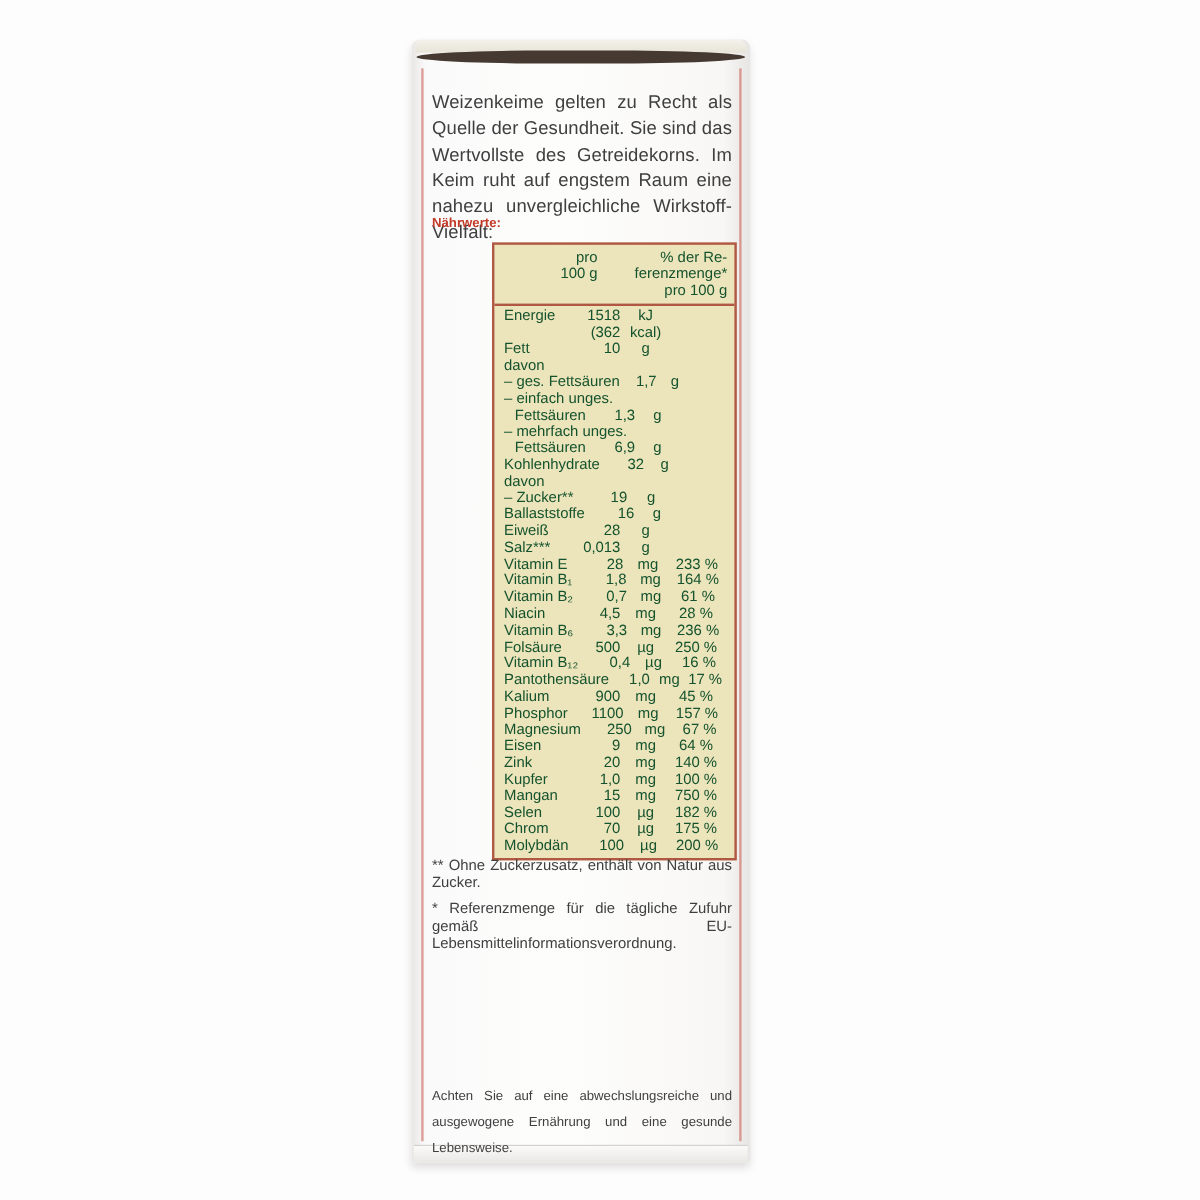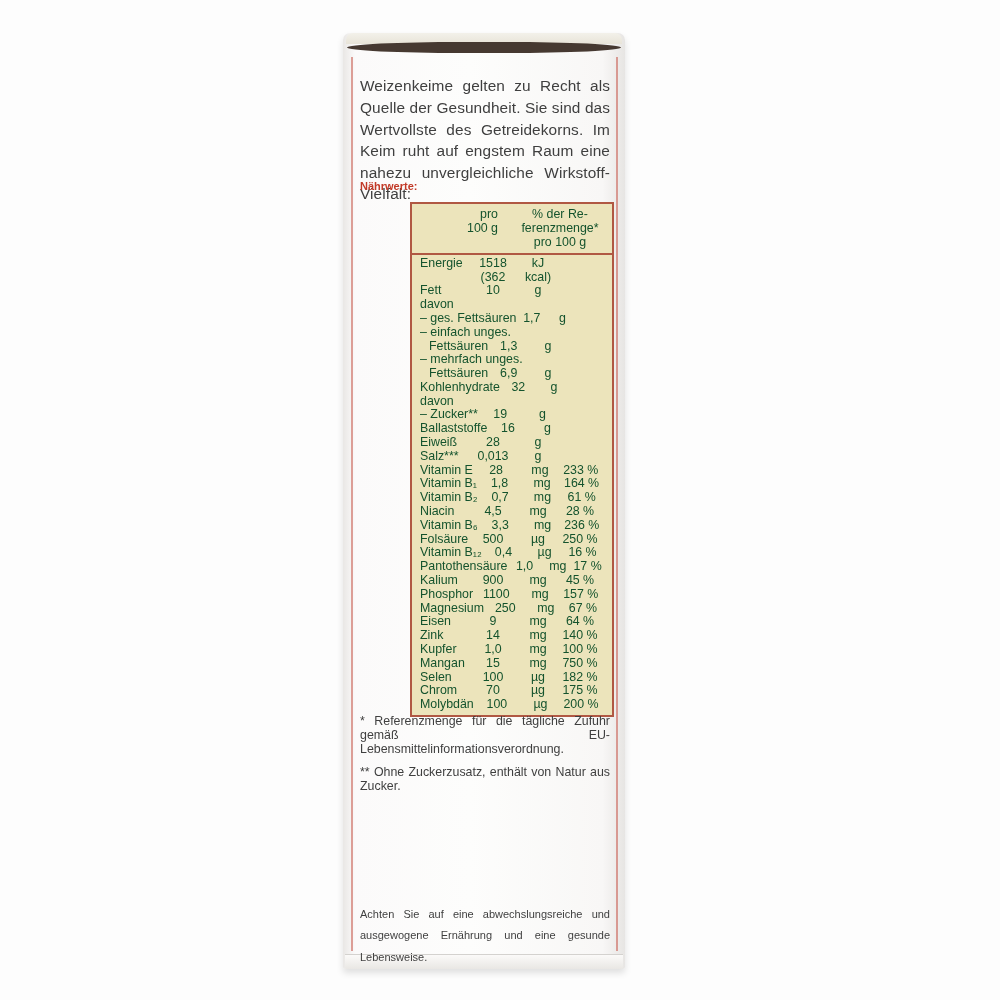--- a/index.html
+++ b/index.html
@@ -53,26 +53,26 @@
     position:absolute;top:169px;left:2px;width:204px;box-sizing:border-box;
     background:#ece4bb;border:2px solid #b05843;
     font-size:12.4px;color:#14532d;margin-left:48px;
   }
   .nutr-header{
     display:flex;justify-content:flex-end;align-items:flex-start;
     padding:4px 6px 3px 8px;border-bottom:2px solid #b05843;
     line-height:13.9px;
   }
   .nutr-header .h2{white-space:pre-line;text-align:right;margin-right:16px;}
-  .nutr-header .h3{white-space:pre-line;text-align:center;width:92px;}
+  .nutr-header .h3{white-space:pre-line;text-align:right;width:92px;}
   .nutr-rows{padding:2px 6px 3px 8px;}
   .nrow{display:flex;line-height:13.8px;}
   .c-label{flex:1;white-space:nowrap;}
   .c-label.indent{padding-left:9px;}
-  .c-val{width:48px;text-align:center;white-space:nowrap;}
+  .c-val{width:48px;text-align:right;white-space:nowrap;}
   .c-unit{width:32px;text-align:center;padding-left:5px;white-space:nowrap;}
   .c-pct{width:52px;text-align:center;white-space:nowrap;}
   .footnotes{
     position:absolute;top:681px;width:250px;
     font-size:12.4px;line-height:14.2px;text-align:justify;color:#3f3f3f;
   }
   .footnotes p{margin:0 0 8px 0;}
   .closing{
     position:absolute;top:860px;width:250px;
     font-size:11px;line-height:21.4px;text-align:justify;color:#3f3f3f;
@@ -260,21 +260,21 @@
     <span class="c-pct">67 %</span>
   </div>
           <div class="nrow">
     <span class="c-label">Eisen</span>
     <span class="c-val">9</span>
     <span class="c-unit">mg</span>
     <span class="c-pct">64 %</span>
   </div>
           <div class="nrow">
     <span class="c-label">Zink</span>
-    <span class="c-val">14</span>
+    <span class="c-val">20</span>
     <span class="c-unit">mg</span>
     <span class="c-pct">140 %</span>
   </div>
           <div class="nrow">
     <span class="c-label">Kupfer</span>
     <span class="c-val">1,0</span>
     <span class="c-unit">mg</span>
     <span class="c-pct">100 %</span>
   </div>
           <div class="nrow">
@@ -298,19 +298,19 @@
           <div class="nrow">
     <span class="c-label">Molybdän</span>
     <span class="c-val">100</span>
     <span class="c-unit">µg</span>
     <span class="c-pct">200 %</span>
   </div>
         </div>
     </div>
 
     <div class="footnotes">
+        <p>** Ohne Zuckerzusatz, enthält von Natur aus Zucker.</p>
         <p>* Referenzmenge für die tägliche Zufuhr gemäß EU-Lebensmittelinformationsverordnung.</p>
-        <p>** Ohne Zuckerzusatz, enthält von Natur aus Zucker.</p>
       </div>
 
     <p class="closing">Achten Sie auf eine abwechslungsreiche und ausgewogene Ernährung und eine gesunde Lebensweise.</p>
   </div>
 </div>
 
 </body></html>

